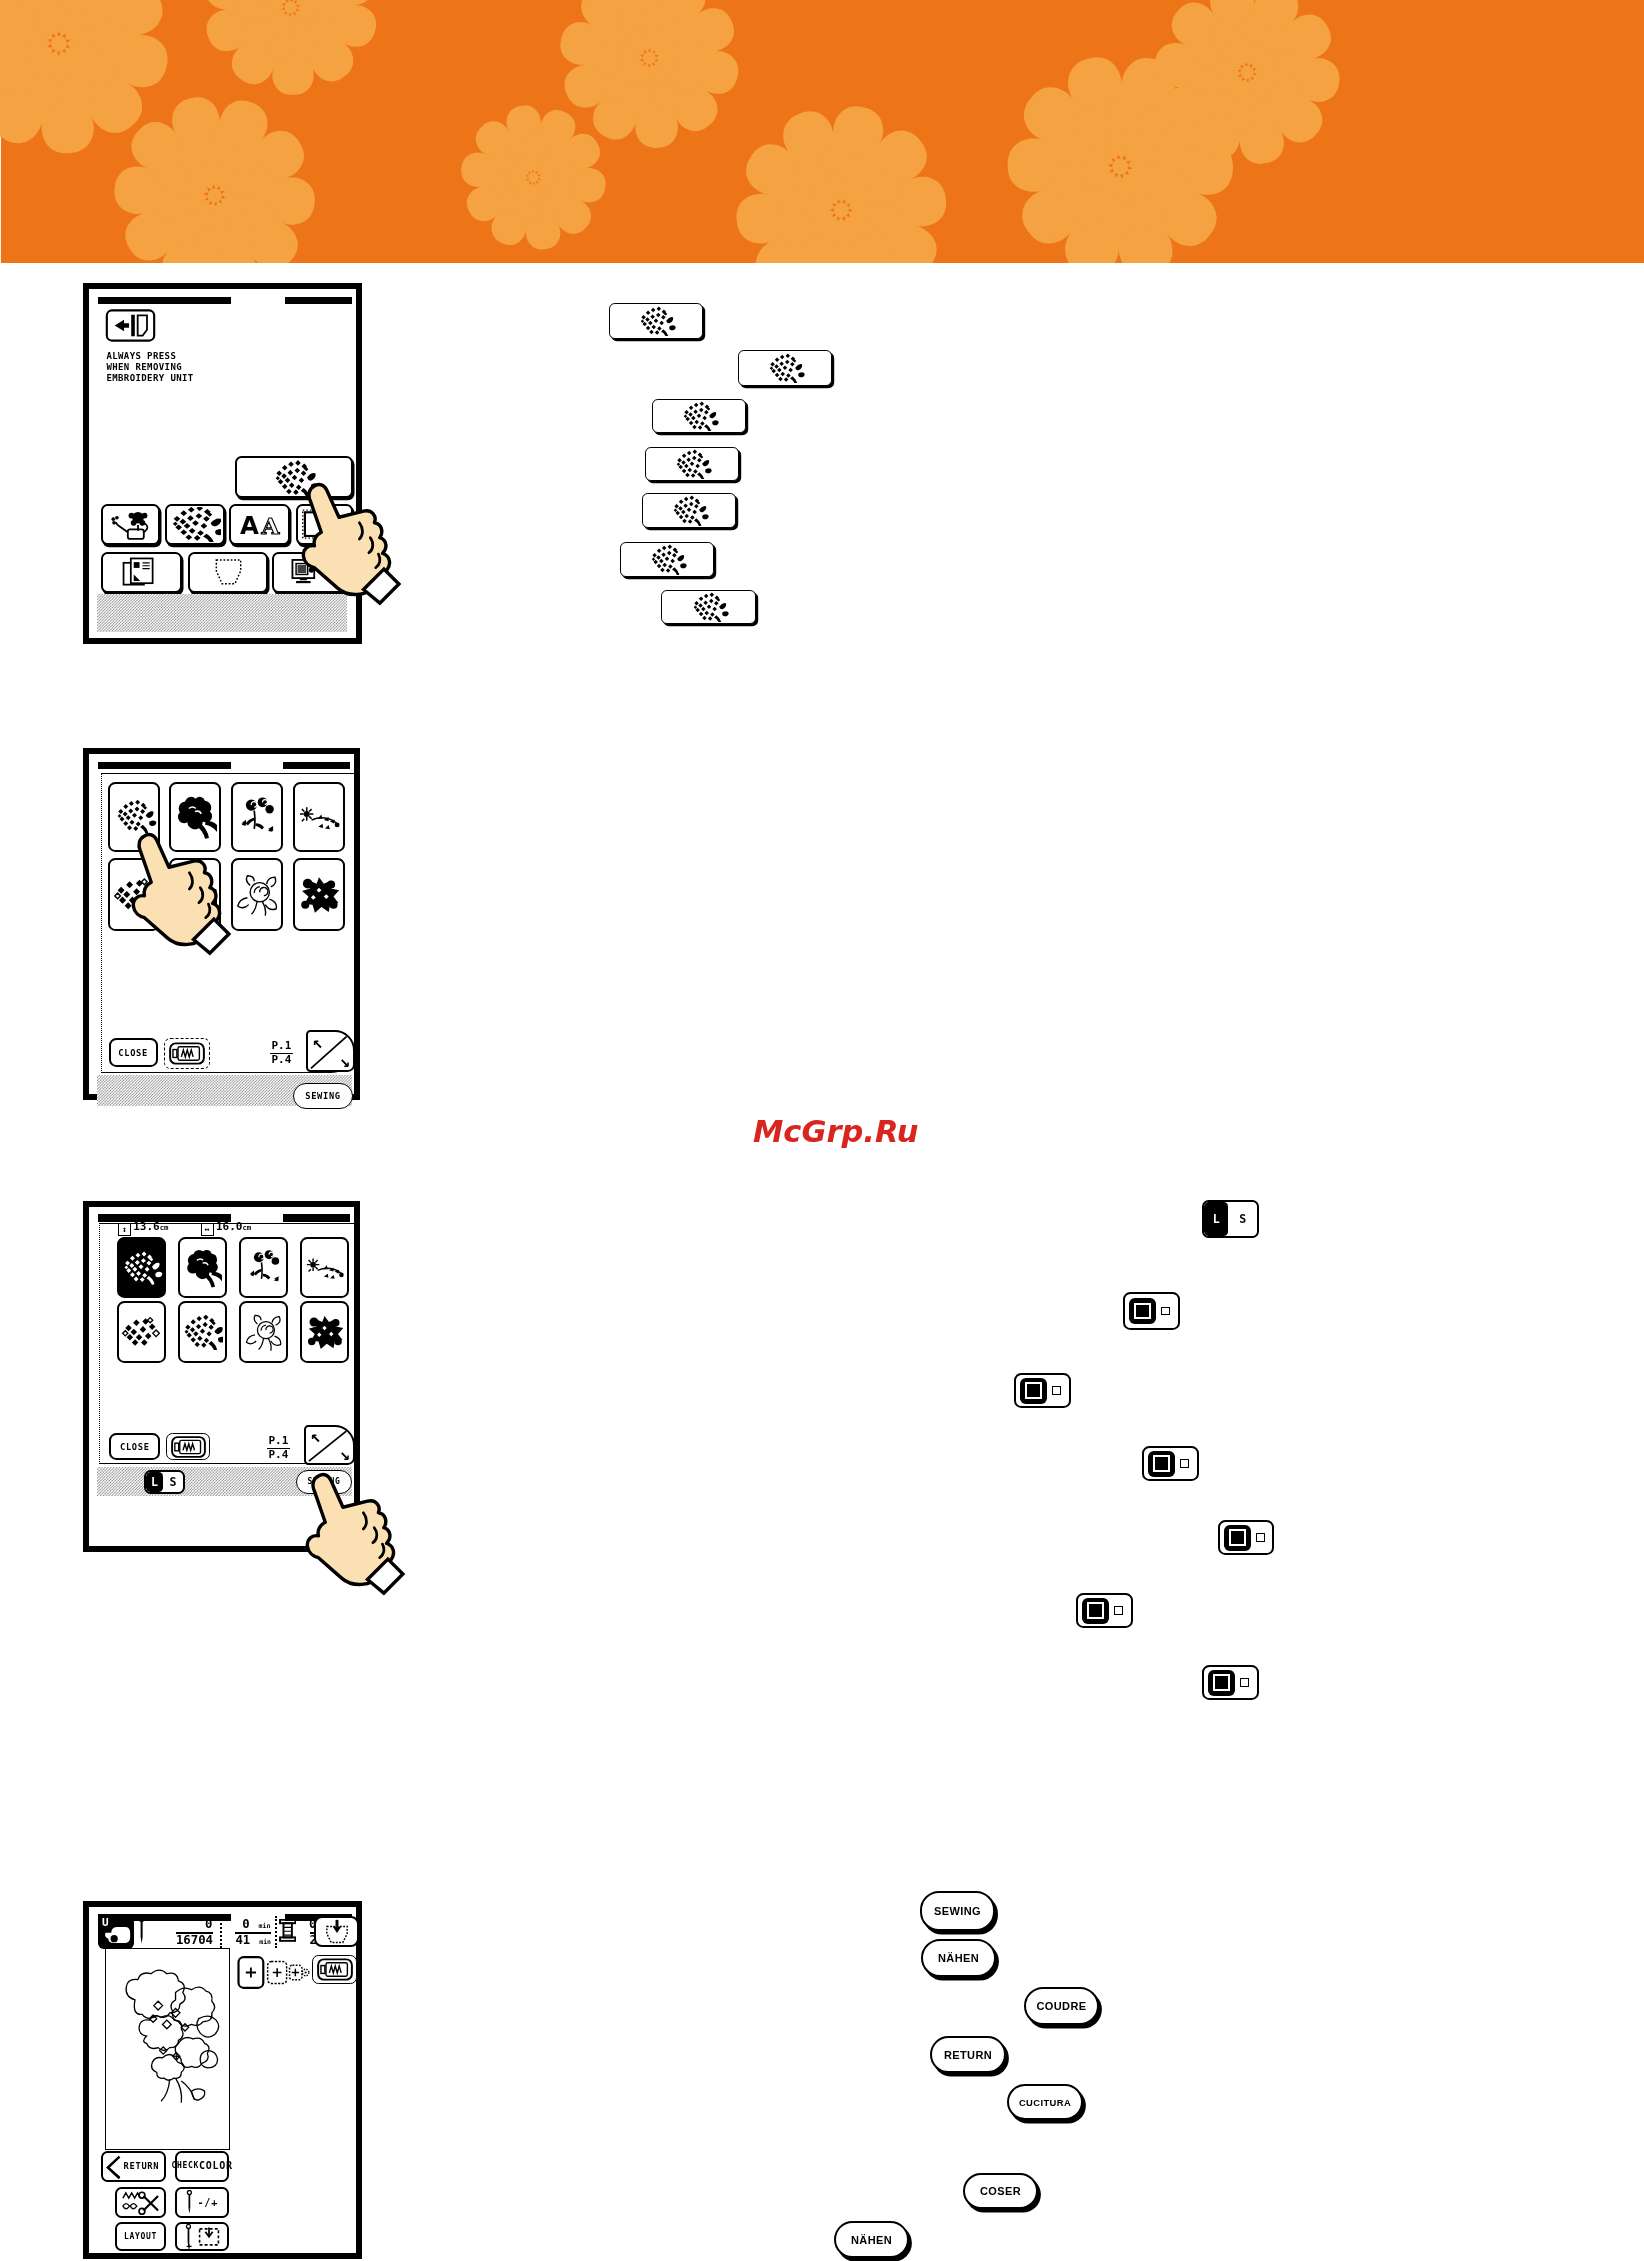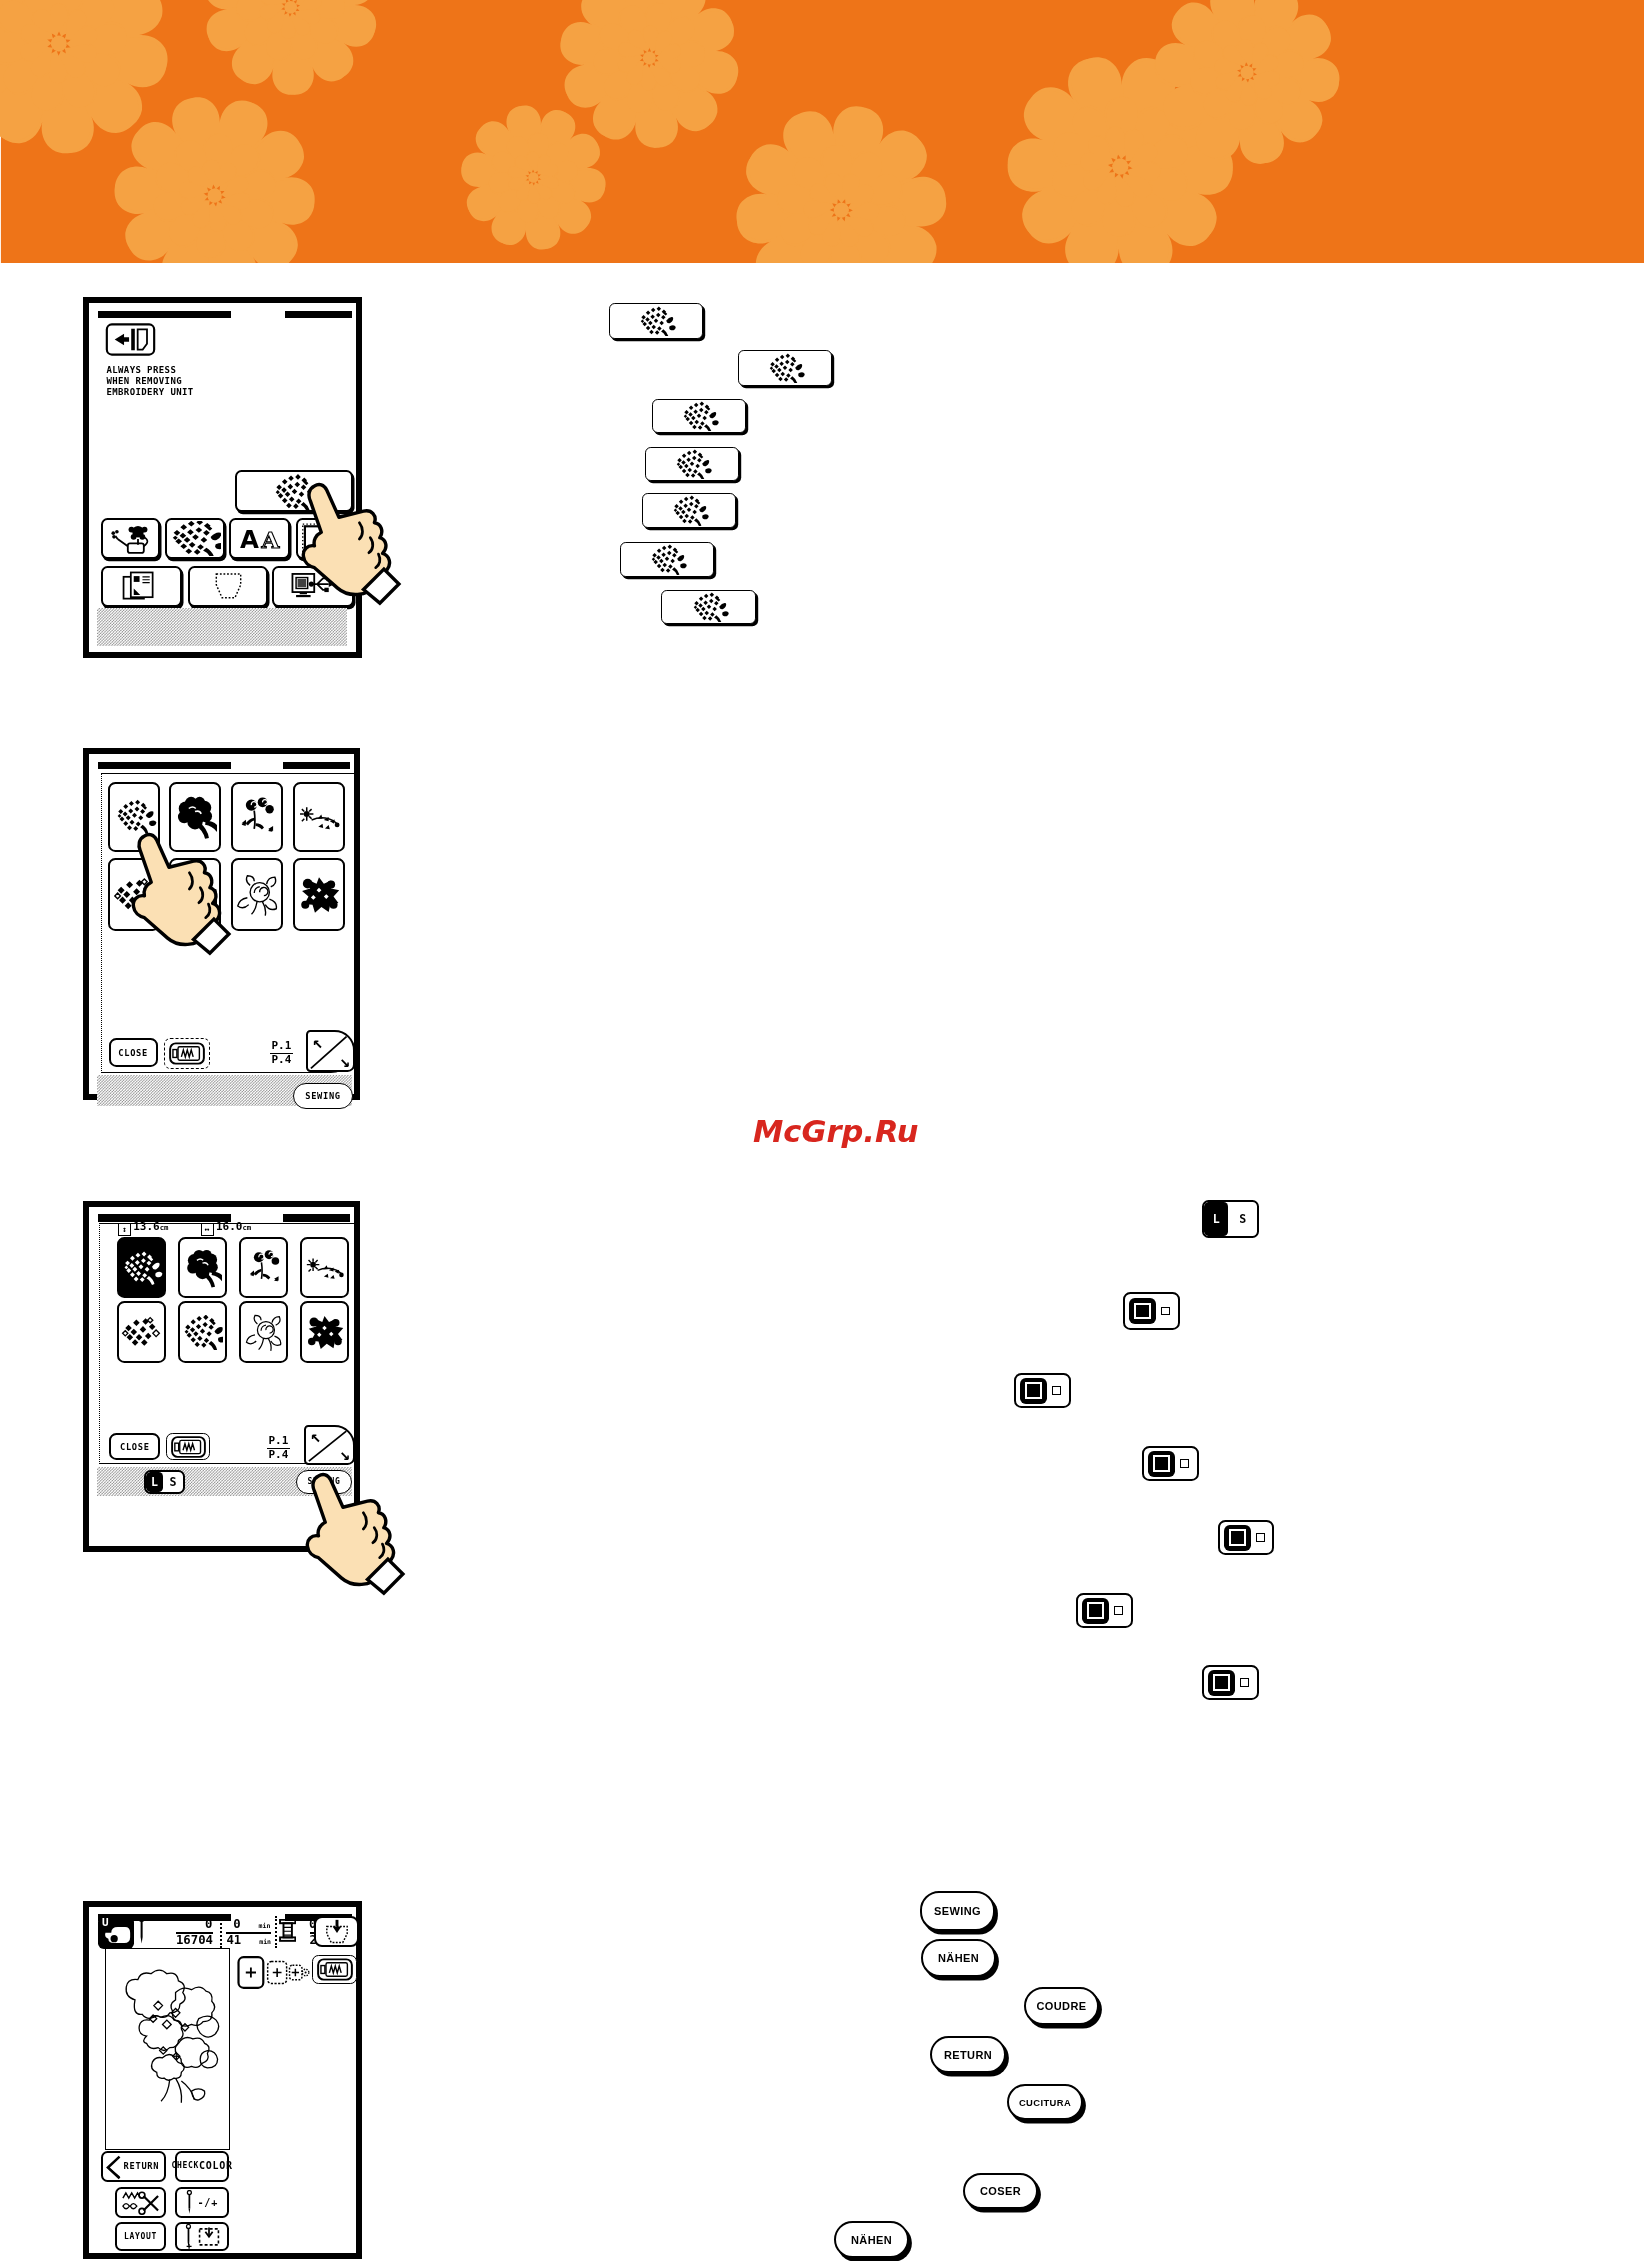--- a/index.html
+++ b/index.html
@@ -24,21 +24,21 @@
         display:flex;align-items:center;justify-content:center;box-sizing:border-box}
   .tile.sel{background:#000}
   .subwin{position:absolute;border:1.5px solid #000;border-left:1.5px dotted #000;
           border-bottom-right-radius:26px;box-sizing:border-box}
   .pfrac{font:bold 11px "DejaVu Sans Mono",monospace;text-align:center;line-height:1.15}
   .pfrac .den{border-top:1.5px solid #000;padding:0.7px 1.5px 0 1.5px}
   .frac{display:inline-flex;flex-direction:column;align-items:flex-end;
         font:bold 12.3px "DejaVu Sans Mono",monospace;line-height:1.1}
   .frac .den{border-top:2.2px solid #000;padding-top:0.7px;display:flex;align-items:baseline}
   .frac .num{display:flex;align-items:baseline;padding:0 0.7px}
-  .unit{font-size:6.5px;font-weight:bold;margin-left:18px}
+  .unit{font-size:6.5px;font-weight:bold;margin-left:9px}
   .notice{font:bold 9px "DejaVu Sans Mono",monospace;line-height:11px;letter-spacing:0.4px}
   .dimbox{display:inline-block;border:1.5px solid #000;font-weight:bold;font-size:8px;
           width:11px;height:11px;line-height:11px;text-align:center;margin-right:2.2px;vertical-align:-1.5px}
   .dims{font:bold 11px "DejaVu Sans Mono",monospace}
   .dims .cm{font-size:7.3px}
   .vdots{position:absolute;width:0;border-left:2.2px dotted #000}
   
   .fb{position:absolute;background:#fff;border:1.8px solid #000;border-radius:5.8px;
       box-shadow:2.2px 2.2px 0 #000;display:flex;align-items:center;justify-content:center;box-sizing:border-box}
   
@@ -206,21 +206,21 @@
     <use href="#mum" transform="translate(735,245) scale(1.45) rotate(80)"></use>
     <use href="#mum" transform="translate(895,80) scale(1.8) rotate(120)"></use>
     <use href="#mum" transform="translate(1160,290) scale(2.1) rotate(66)"></use>
     <use href="#mum" transform="translate(1545,230) scale(2.25) rotate(-35)"></use>
     <use href="#mum" transform="translate(1720,100) scale(1.85) rotate(150)"></use>
   </g>
 </svg>
 
 <div id="watermark">McGrp.Ru</div>
 
-<section class="panel" style="left:83px;top:297px;width:279px;height:361px">
+<section class="panel" style="left:83px;top:283px;width:279px;height:361px">
   <div class="sbar" style="left:8.7px;top:8px;width:133px"></div>
   <div class="sbar" style="left:196px;top:8px;width:67px"></div>
 
   <svg class="abs" style="left:16px;top:20.3px" width="51" height="33" viewBox="0 0 70 46">
     <rect x="2" y="2" width="66" height="42" rx="7" fill="none" stroke="#000" stroke-width="3"></rect>
     <path d="M26,15 L13,23 L26,31 V26 H33 V20 H26 Z" fill="#000"></path>
     <rect x="36" y="8" width="5" height="30" fill="#000"></rect>
     <path d="M45,9 h13 v20 l-6,8 h-7 z" fill="none" stroke="#000" stroke-width="2.5"></path>
   </svg>
 

